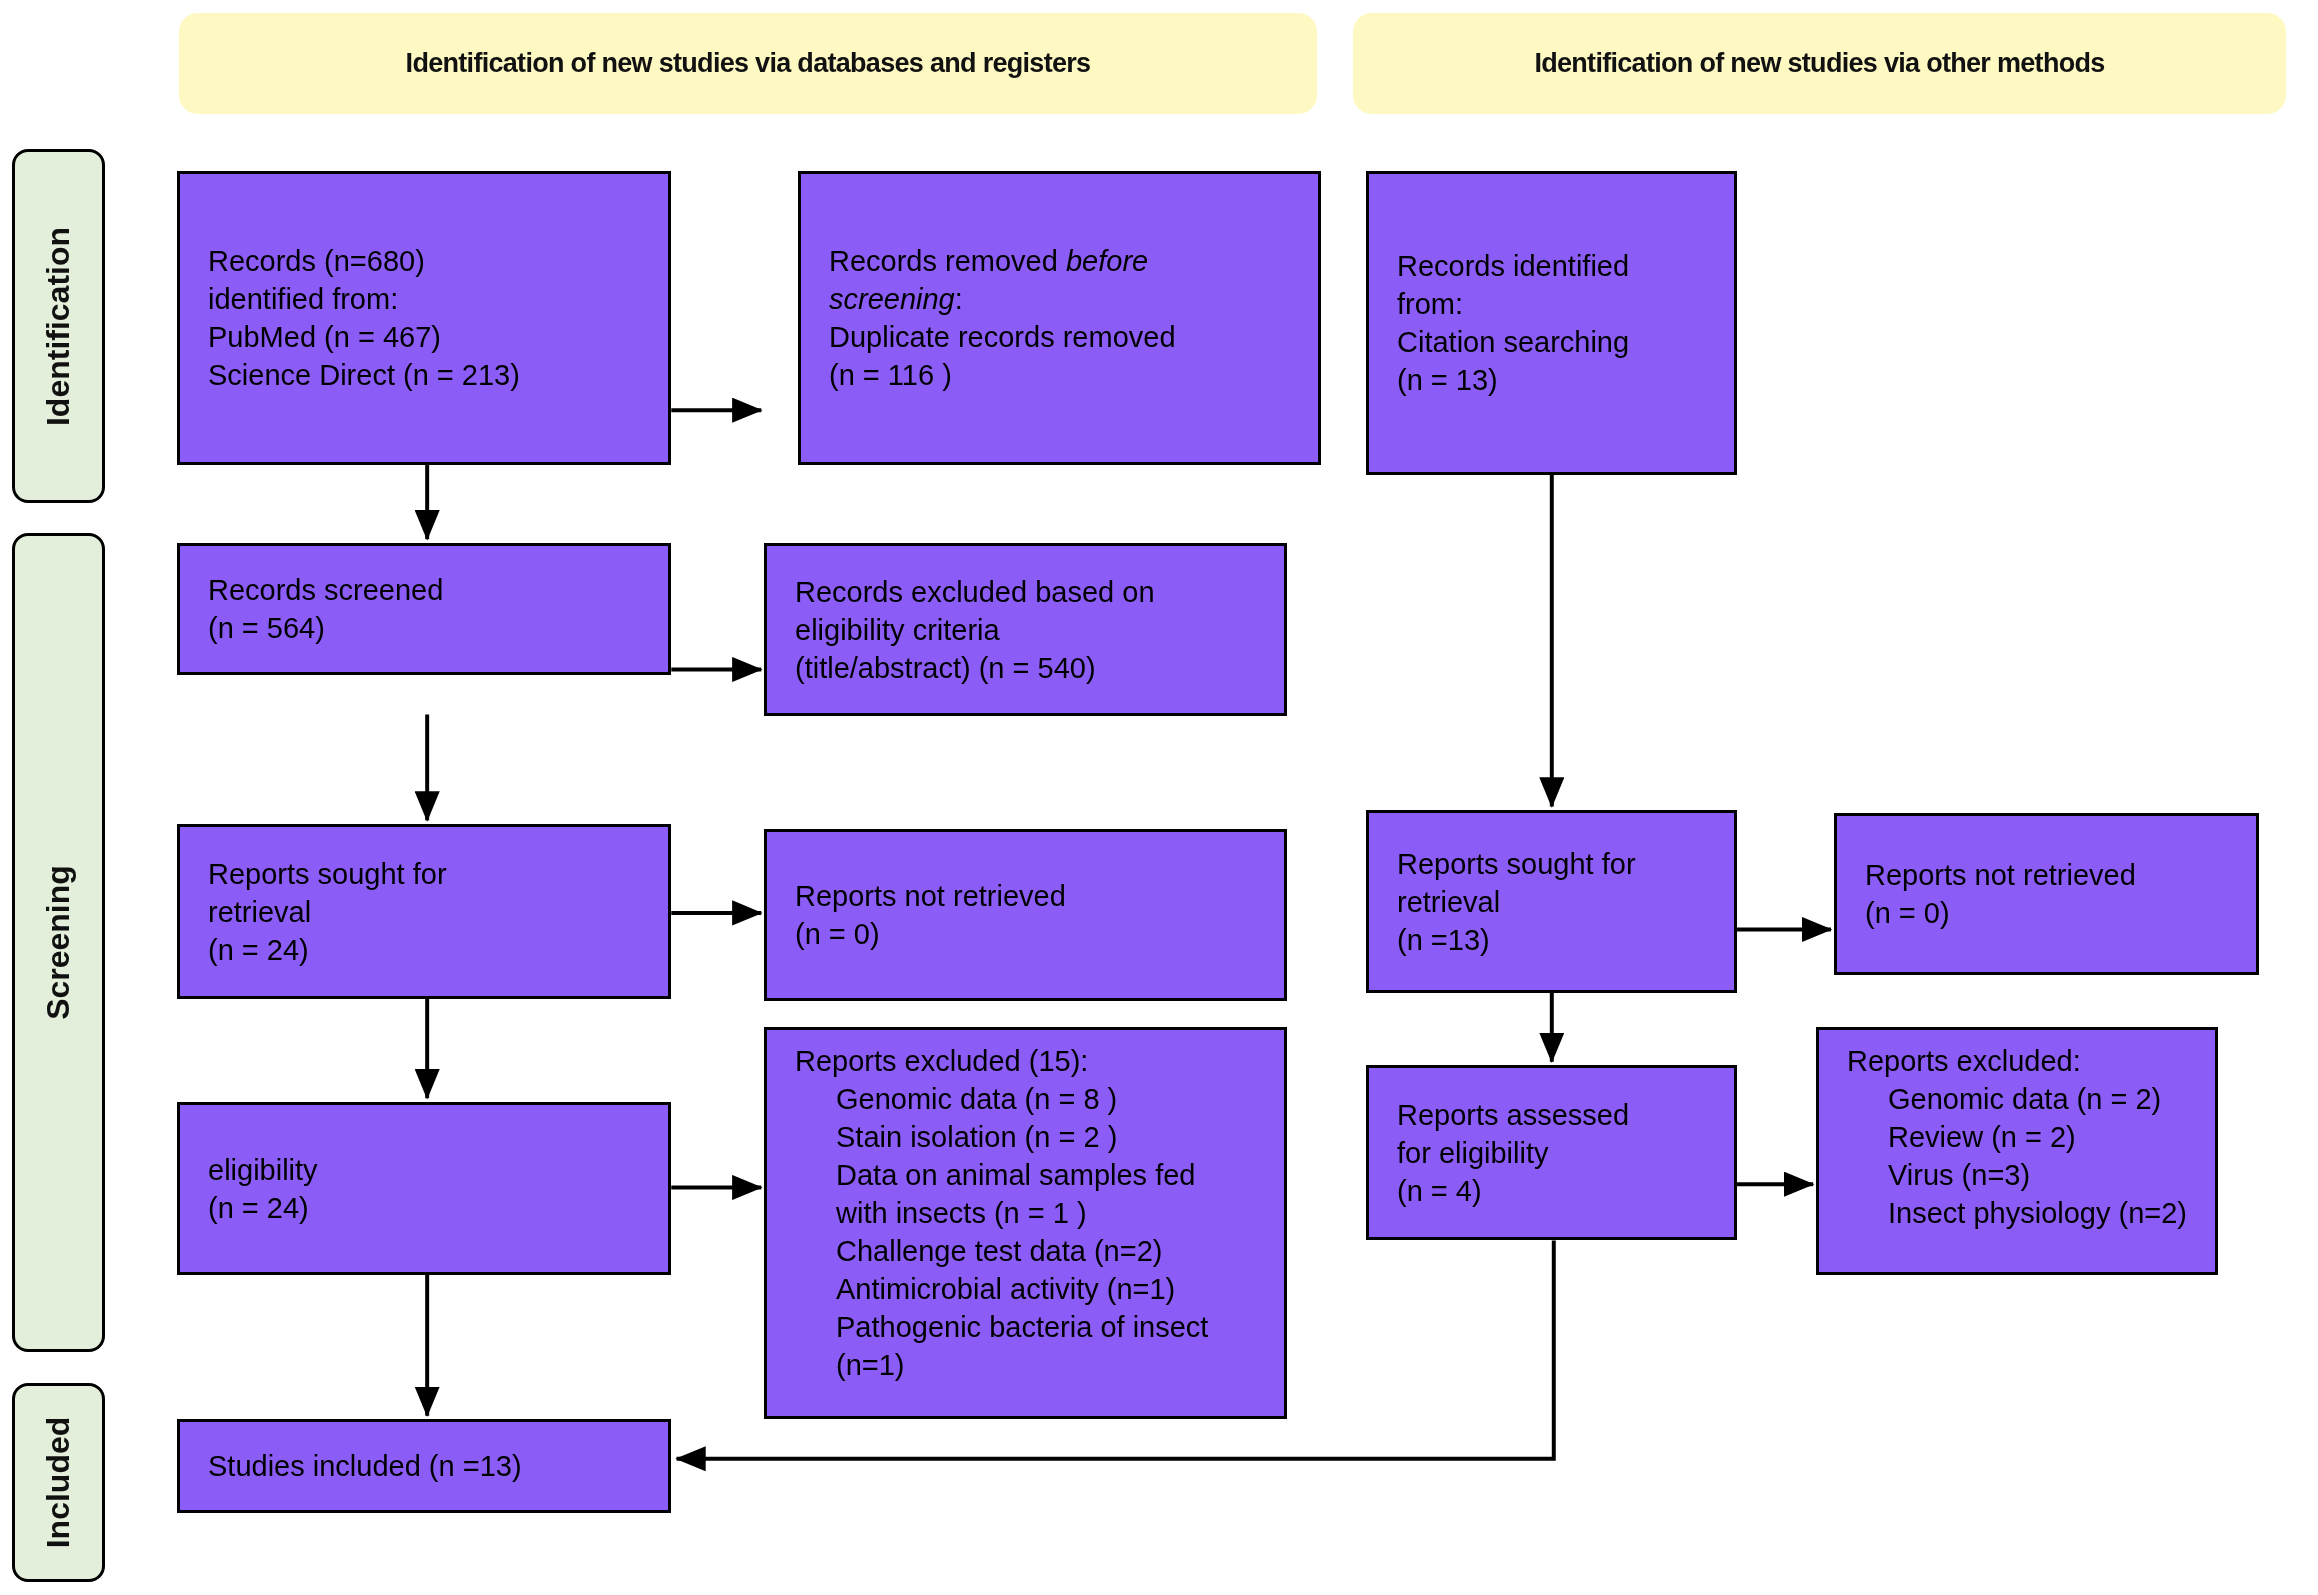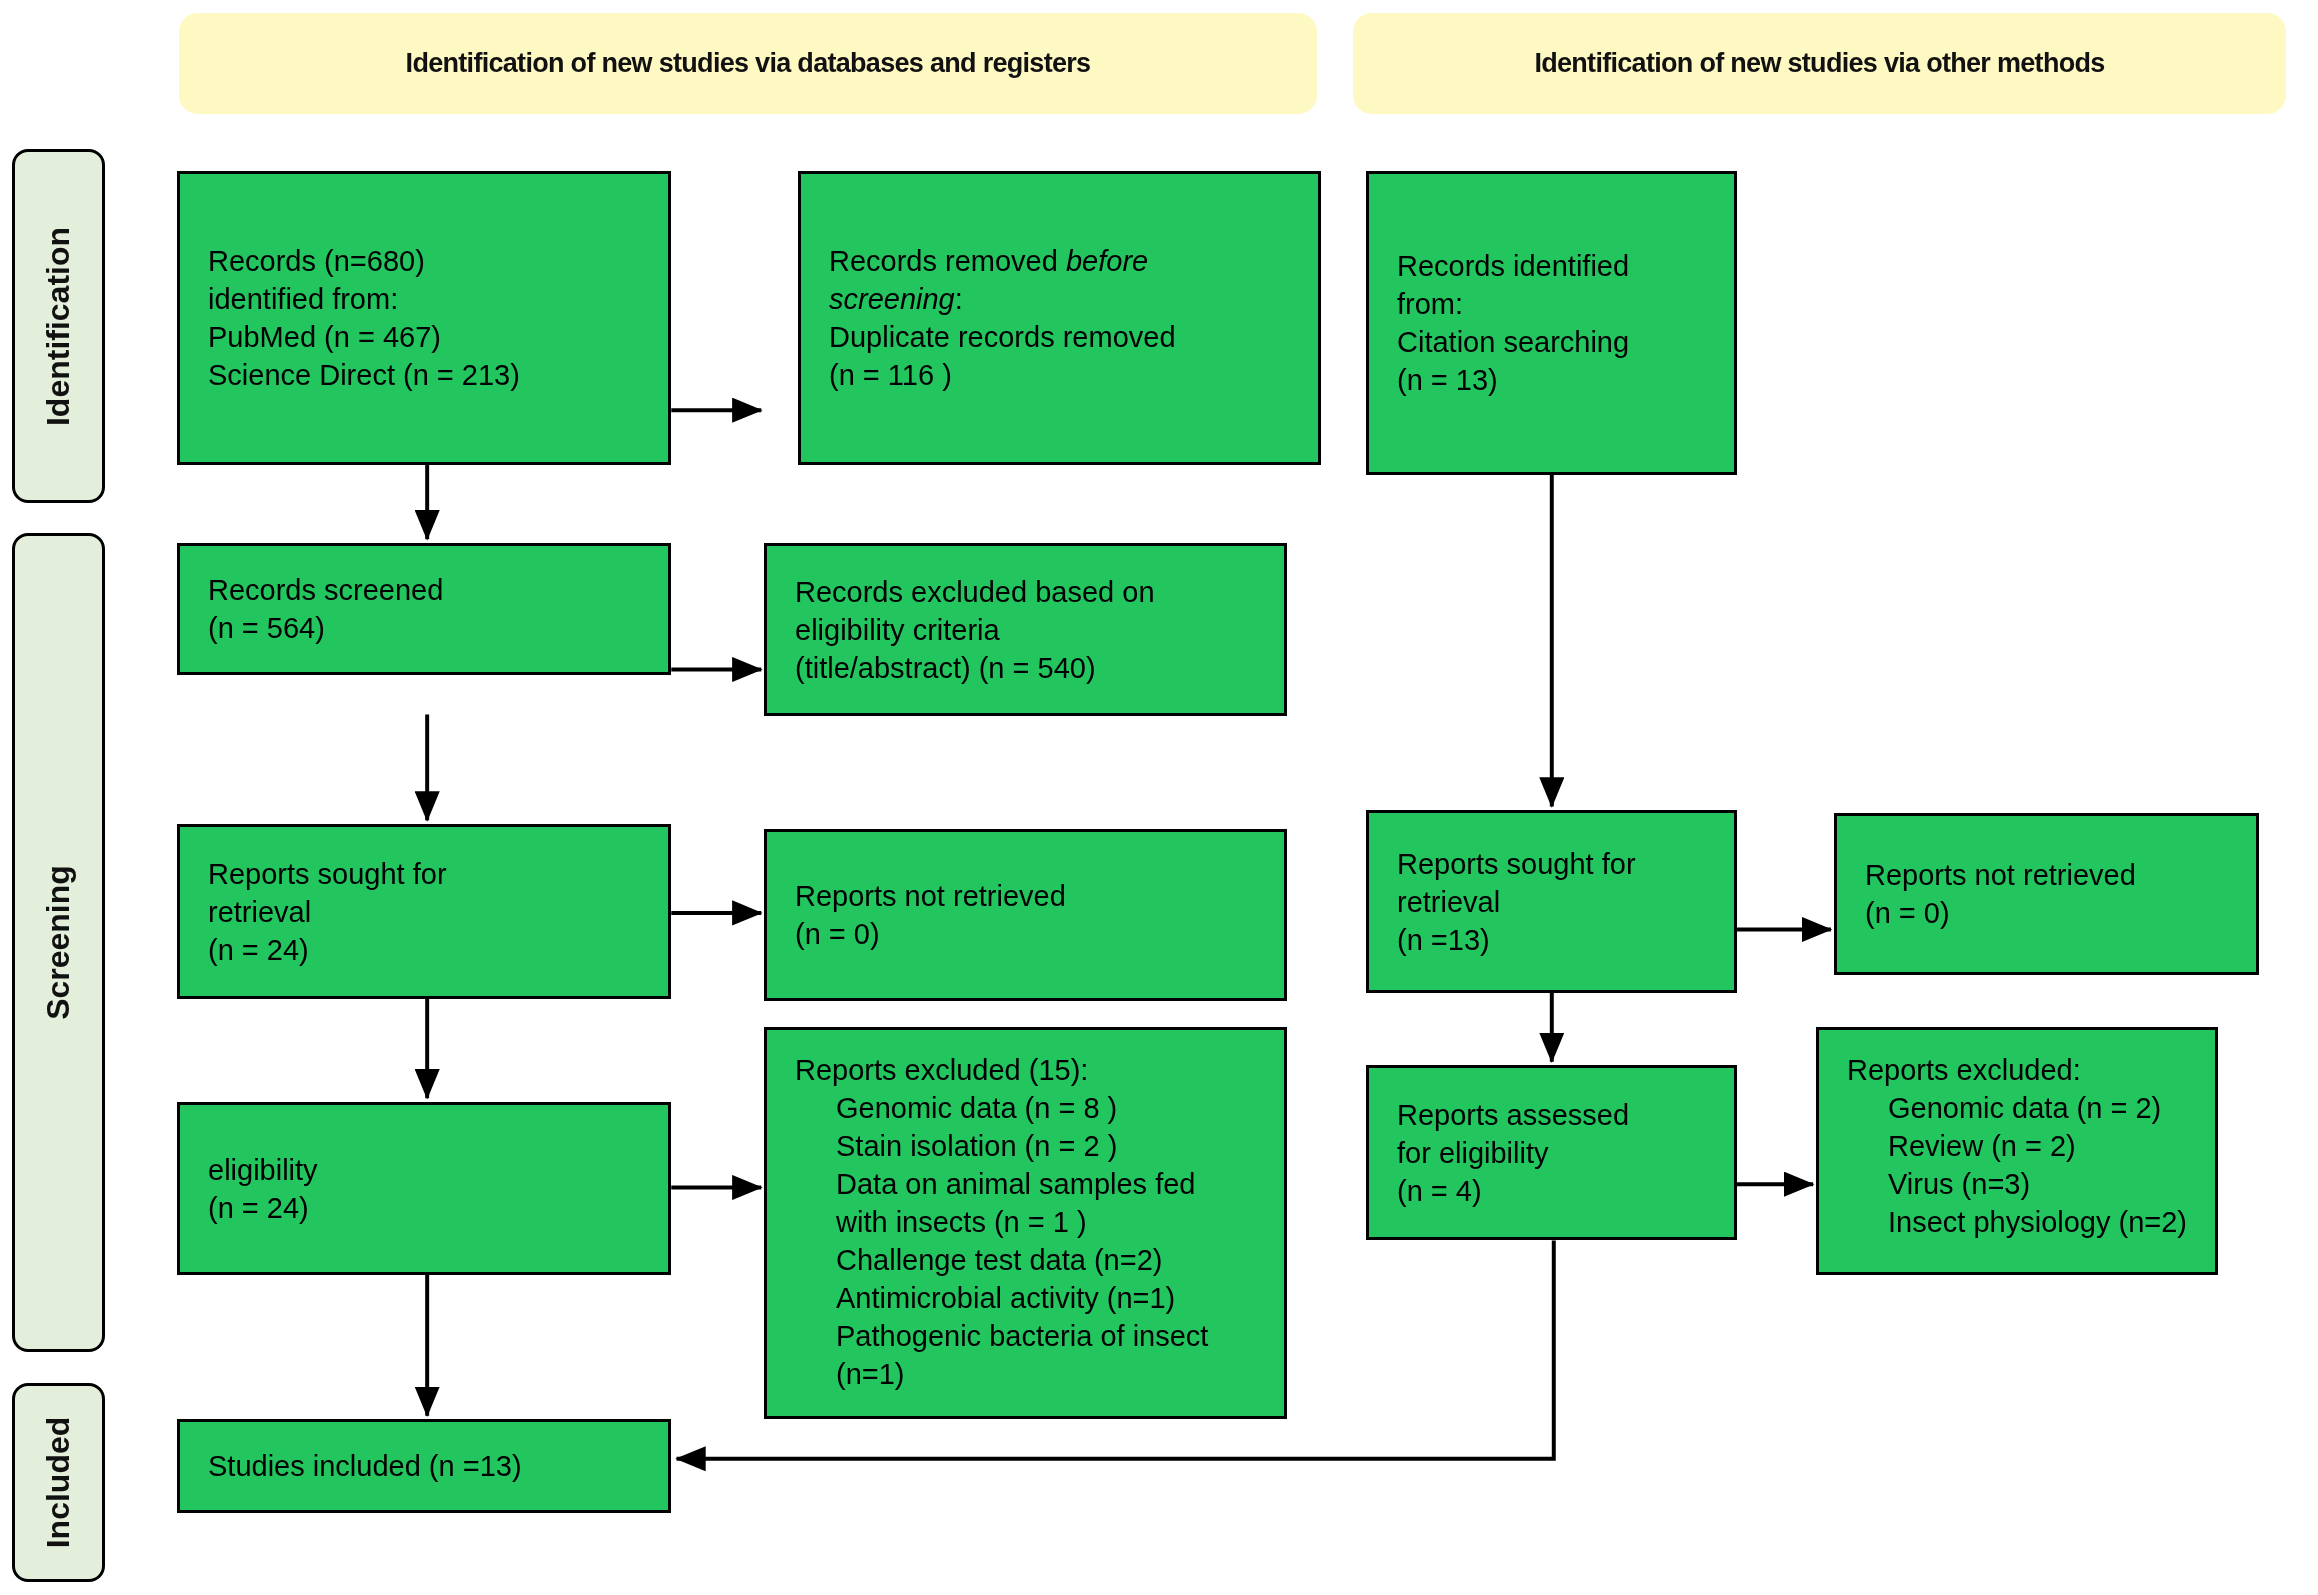--- a/index.html
+++ b/index.html
@@ -17,25 +17,25 @@
   }
   .side{
     position:absolute;background:#e3efda;border:3.3px solid #000;border-radius:16px;
     display:flex;align-items:center;justify-content:center;box-sizing:border-box;
   }
   .side span{
     transform:rotate(-90deg);white-space:nowrap;
     font-weight:bold;font-size:32px;letter-spacing:0px;color:#111;
   }
   .box{
-    position:absolute;background:#22c55e;border:3.3px solid #000;box-sizing:border-box;
+    position:absolute;background:#8b5cf6;border:3.3px solid #000;box-sizing:border-box;
     display:flex;flex-direction:column;justify-content:center;
     padding:12px 14.6px 12px 28px;font-size:29px;
   }
-  .box.topalign{justify-content:flex-start;padding-top:21px;}
+  .box.topalign{justify-content:flex-start;padding-top:12px;}
   .ln{line-height:38px;white-space:nowrap;}
   .ind{padding-left:41px;}
   svg.arrows{position:absolute;left:0;top:0;}
 </style>
 </head>
 <body>
 
 <div class="canvas">
 
   <div class="hdr" style="left:179px;top:13.2px;width:1138px;height:101px;">Identification of new studies via databases and registers</div>

